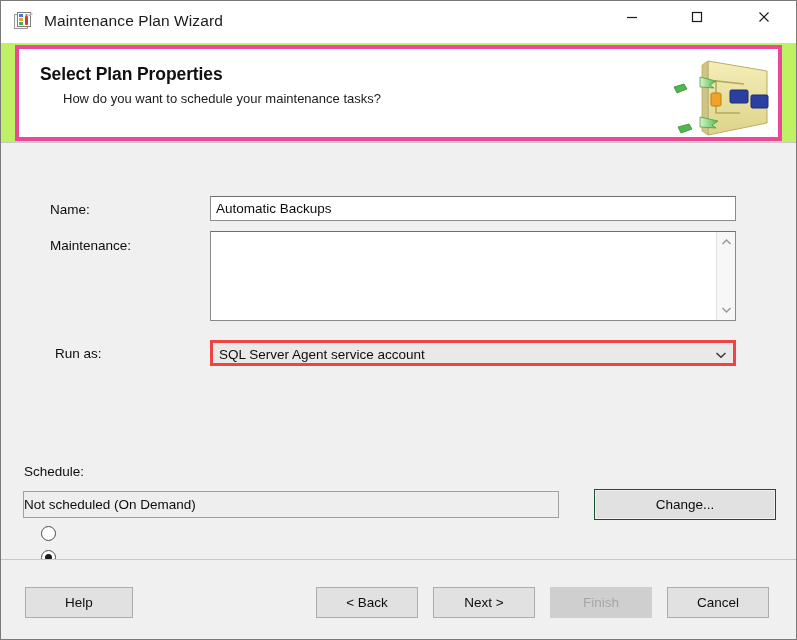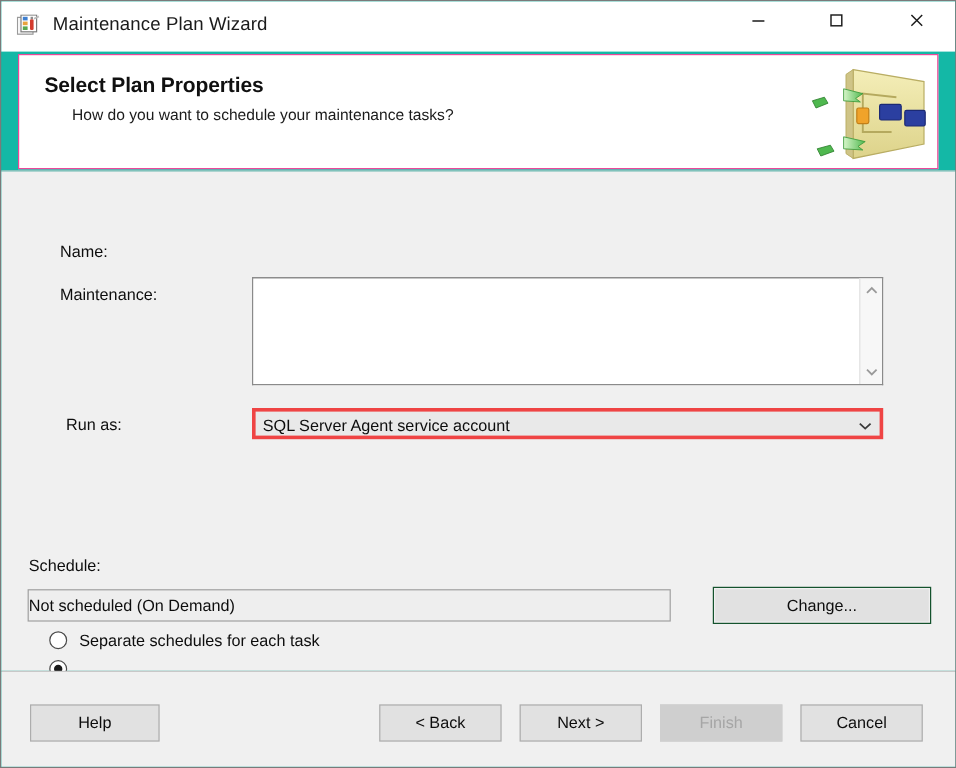--- a/index.html
+++ b/index.html
@@ -9,21 +9,21 @@
   }
   body {
     font-family: "Liberation Sans", sans-serif;
     -webkit-font-smoothing: antialiased;
   }
   #window {
     position: relative;
     width: 797px;
     height: 640px;
     box-sizing: border-box;
-    background: #14b8a6;
+    background: #bef264;
     border: 1px solid #7a7a7a;
     overflow: hidden;
   }
 
   
   #titlebar {
     position: absolute;
     left: 0; top: 0;
     width: 795px;
     height: 42px;
@@ -60,21 +60,21 @@
   #btn-max  { left: 673px; }
   #btn-close{ left: 740px; }
 
   
   #header {
     position: absolute;
     left: 14px; top: 44px;
     width: 767px;
     height: 96px;
     background: #ffffff;
-    border: 1px solid #ec4899;
+    border: 4px solid #ec4899;
     box-sizing: border-box;
     overflow: hidden;
   }
   #header-title {
     position: absolute;
     left: 21px; top: 15px;
     font-size: 17.5px;
     font-weight: bold;
     color: #101010;
     letter-spacing: -0.1px;
@@ -367,20 +367,21 @@
         <path d="M6 36 L16 33 L19 38 L9 42 Z" fill="#4fb84f" stroke="#2f7f2f" stroke-width="0.7"></path>
         <path d="M10 76 L21 73 L24 78 L13 82 Z" fill="#4fb84f" stroke="#2f7f2f" stroke-width="0.7"></path>
       </svg>
     </span>
   </div>
   <div id="header-sep"></div>
 
   <div id="body">
 
     <label class="flabel" id="lbl-name">Name:</label>
+    <input class="tbox" id="name-input" type="text" value="Automatic Backups" style="">
 
     <label class="flabel" id="lbl-desc">Maintenance:</label>
     <div id="desc-wrap">
       <textarea id="desc-input" placeholder="" style=""></textarea>
       <div id="desc-scroll">
         <span class="sb-arrow sb-up">
           <svg width="11" height="8" viewBox="0 0 11 8">
             <polyline points="1.5,6 5.5,2 9.5,6" fill="none" stroke="#9a9a9a" stroke-width="1.5"></polyline>
           </svg>
         </span>
@@ -397,21 +398,20 @@
       <span id="runas-value">SQL Server Agent service account</span>
       <span id="runas-arrow">
         <svg width="12" height="8" viewBox="0 0 12 8">
           <polyline points="1.5,2 6,6.2 10.5,2" fill="none" stroke="#3a3a3a" stroke-width="1.5"></polyline>
         </svg>
       </span>
     </div>
 
     <div class="radio-row" id="radio-separate">
       <span class="radio-mark"></span>
-      <span class="radio-text">Separate schedules for each task</span>
     </div>
     <div class="radio-row" id="radio-single">
       <span class="radio-mark on"></span>
     </div>
 
     <label class="flabel" id="lbl-sched">Schedule:</label>
     <div id="sched-box">Not scheduled (On Demand)</div>
     <button id="change-btn">Change...</button>
 
   </div>

